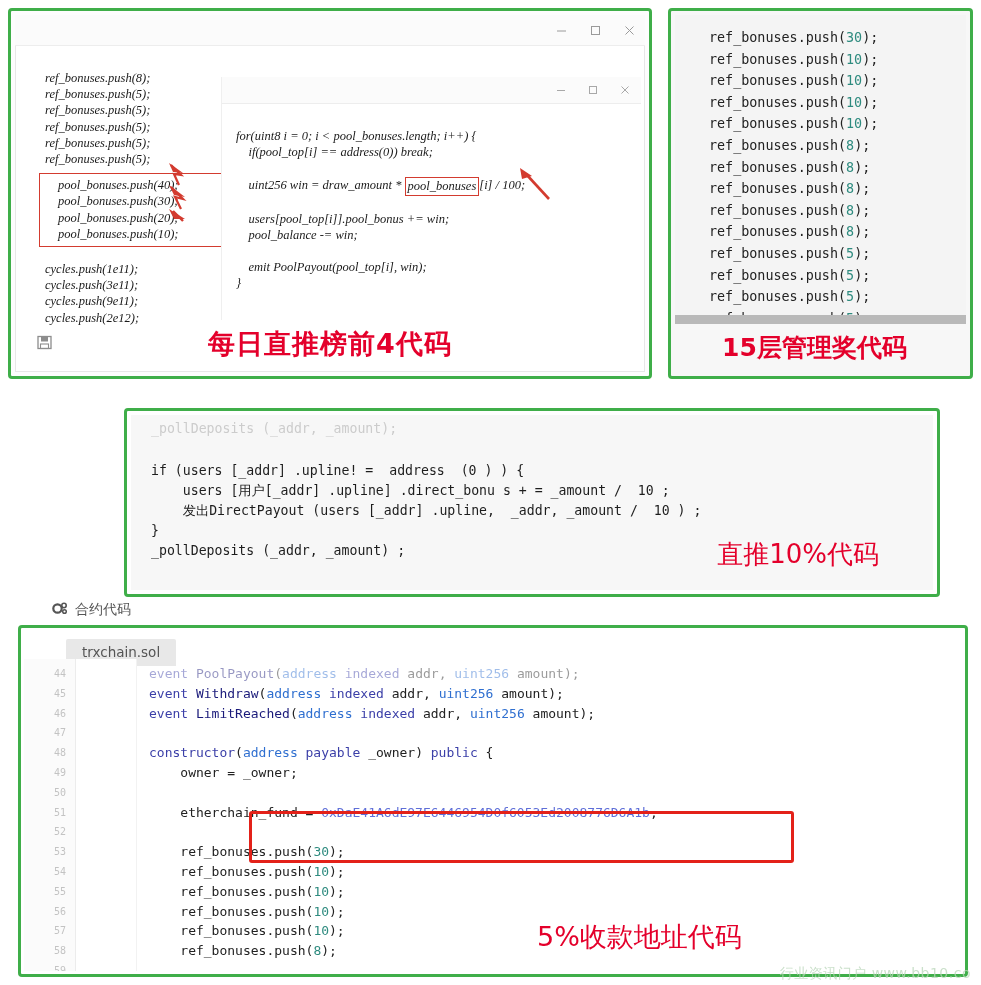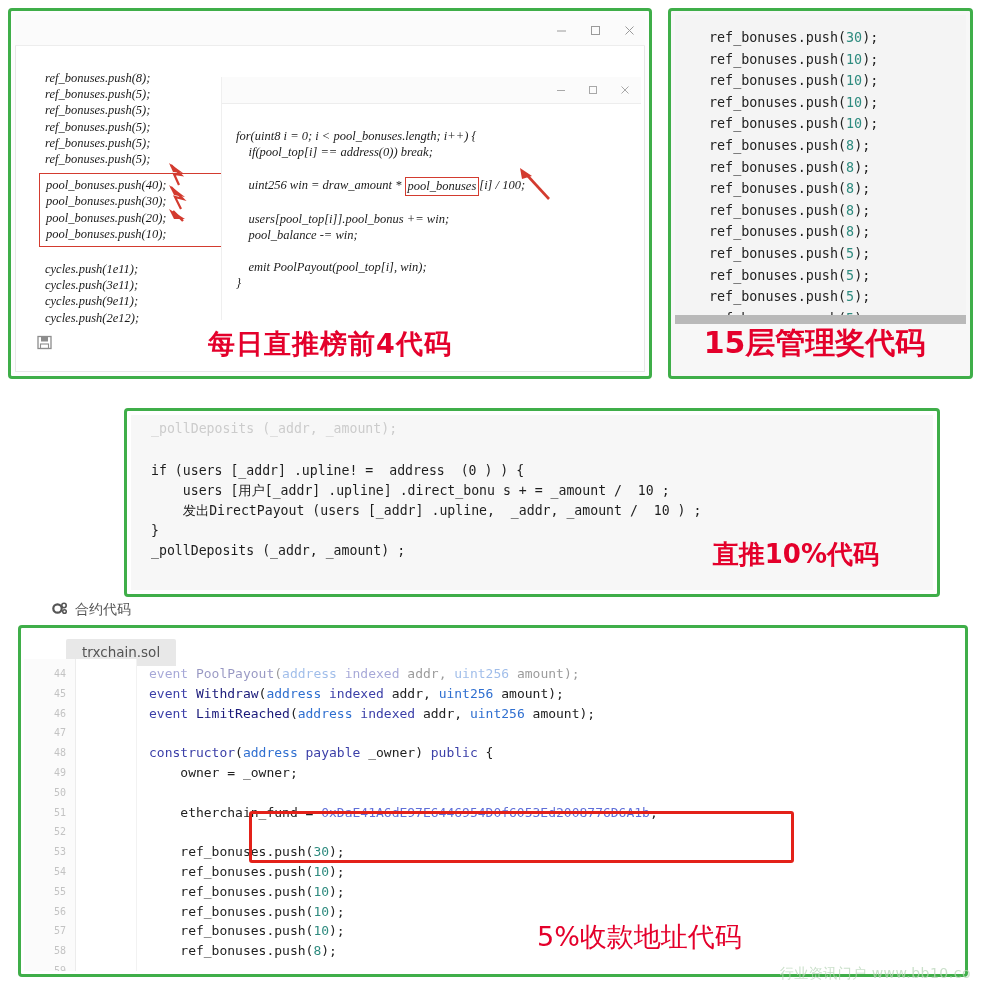--- a/index.html
+++ b/index.html
@@ -73,21 +73,21 @@
     position: absolute;
     left: 30px;
     top: 55px;
     width: 180px;
   }
   .red-box {
     border: 1.5px solid #d33b2f;
     box-sizing: border-box;
   }
   #pool-bonuses-box {
-    padding: 3px 4px 4px 6px;
+    padding: 3px 4px 4px 18px;
     margin: 6px 0 14px -6px;
     width: 204px;
   }
   #cycles-block { margin-top: 9px; }
 
   
   #inner-win {
     position: absolute;
     left: 206px;
     top: 62px;
@@ -163,21 +163,21 @@
     height: 9px;
     background: #b9b9b9;
   }
   #panel2-caption {
     position: absolute;
     left: 0; right: 12px;
     bottom: 12px;
     text-align: center;
     font-family: "DejaVu Sans", sans-serif;
     font-weight: bold;
-    font-size: 30px;
+    font-size: 25px;
     color: #e4002b;
   }
 
   
   #panel-direct {
     left: 124px;
     top: 408px;
     width: 816px;
     height: 189px;
     background: #ffffff;
@@ -199,21 +199,21 @@
   }
   .dim-line {
     color: #cccccc;
     filter: blur(0.6px);
   }
   #panel3-caption {
     position: absolute;
     right: 58px;
     bottom: 22px;
     font-family: "DejaVu Sans", sans-serif;
-    font-weight: bold;
+    font-weight: normal;
     font-size: 26px;
     color: #e4002b;
   }
 
   
   #contract-header {
     position: absolute;
     left: 52px;
     top: 601px;
     display: flex;

